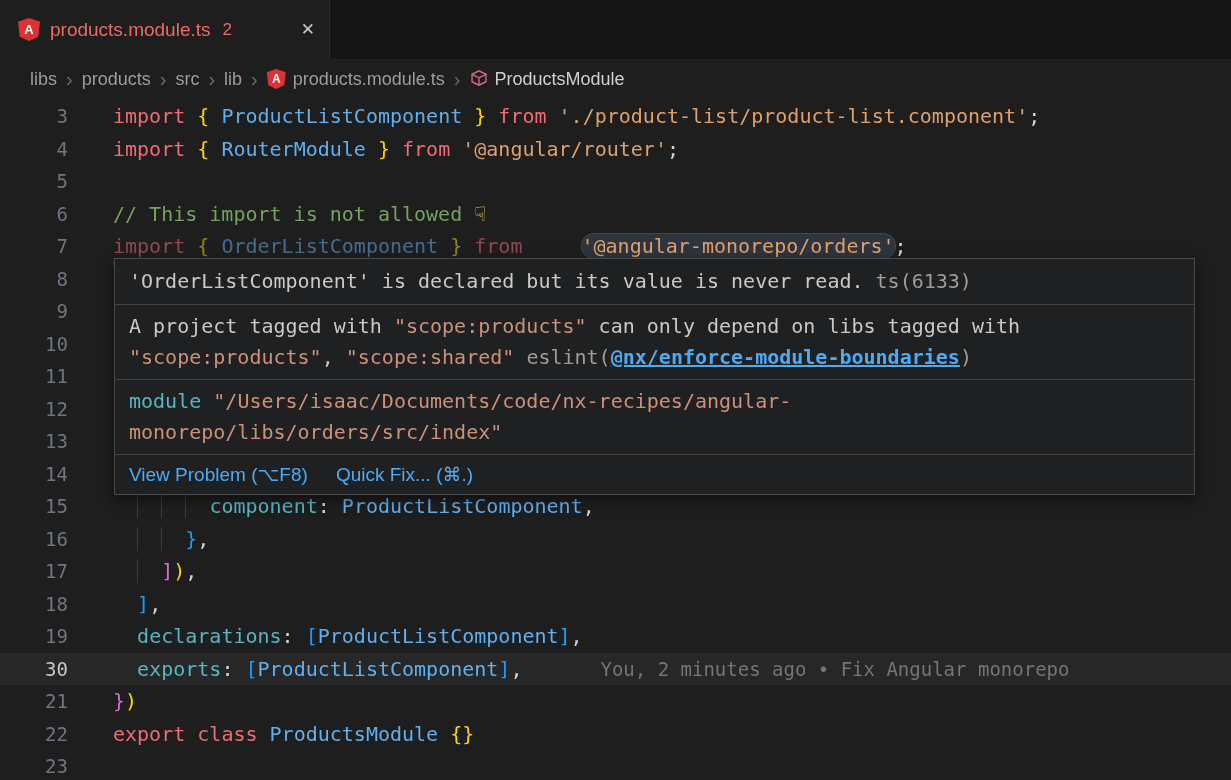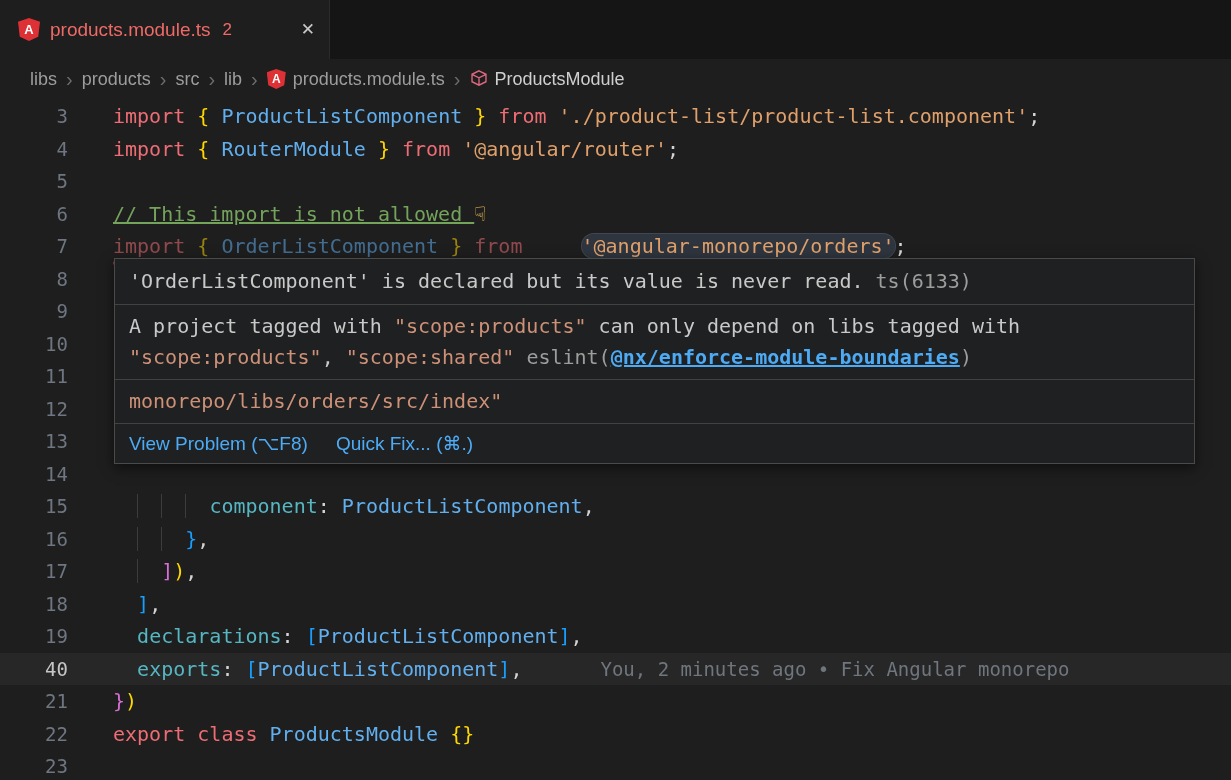--- a/index.html
+++ b/index.html
@@ -34,21 +34,21 @@
         font-family:"DejaVu Sans Mono","Liberation Mono",monospace; font-size:20px; color:#d4d4d4; }
   .cl.active { background:rgba(255,255,255,0.045); }
   .cl.active .ln { color:#c6c6c6; }
   .ln { display:inline-block; width:68px; text-align:right; color:#6e7681; font-size:19px; }
   .lc { margin-left:45px; }
   .bl { color:#6f767d; margin-left:78px; font-size:19px; }
 
   .tk-k    { color:#ee6d75; }
   .tk-t    { color:#61afef; font-weight:400; }
   .tk-s    { color:#e0a06b; }
-  .tk-c    { color:#74a35c;text-decoration:underline; }
+  .tk-c    { color:#74a35c; }
   .tk-p    { color:#d4d4d4; }
   .tk-prop { color:#56b6c2; }
   .tk-b1   { color:#ffd700; }
   .tk-b2   { color:#d670d6; }
   .tk-b3   { color:#179fff; }
   .tk-g    { box-shadow:inset 1px 0 0 #3c3c3c; }
   .tk-dim  { opacity:.55; }
   .tk-hl   { background:rgba(91,116,148,.28); box-shadow:0 0 0 1px rgba(123,150,182,.35); border-radius:12px;margin-left:47px; }
   .tk-emoji{ font-family:"DejaVu Sans",sans-serif; color:#f2c14e; }
   .squig   { text-decoration:underline wavy #e4494f; text-underline-offset:6px; text-decoration-skip-ink:none; }
@@ -129,35 +129,36 @@
         <div class="cl"><span class="ln">10</span><span class="lc"></span></div>
         <div class="cl"><span class="ln">11</span><span class="lc"></span></div>
         <div class="cl"><span class="ln">12</span><span class="lc"></span></div>
         <div class="cl"><span class="ln">13</span><span class="lc"></span></div>
         <div class="cl"><span class="ln">14</span><span class="lc"></span></div>
         <div class="cl"><span class="ln">15</span><span class="lc"><span class="tk-p">  </span><span class="tk-g">  </span><span class="tk-g">  </span><span class="tk-g">  </span><span class="tk-prop">component</span><span class="tk-p">: </span><span class="tk-t">ProductListComponent</span><span class="tk-p">,</span></span></div>
         <div class="cl"><span class="ln">16</span><span class="lc"><span class="tk-p">  </span><span class="tk-g">  </span><span class="tk-g">  </span><span class="tk-b3">}</span><span class="tk-p">,</span></span></div>
         <div class="cl"><span class="ln">17</span><span class="lc"><span class="tk-p">  </span><span class="tk-g">  </span><span class="tk-b2">]</span><span class="tk-b1">)</span><span class="tk-p">,</span></span></div>
         <div class="cl"><span class="ln">18</span><span class="lc"><span class="tk-p">  </span><span class="tk-b3">]</span><span class="tk-p">,</span></span></div>
         <div class="cl"><span class="ln">19</span><span class="lc"><span class="tk-p">  </span><span class="tk-prop">declarations</span><span class="tk-p">: </span><span class="tk-b3">[</span><span class="tk-t">ProductListComponent</span><span class="tk-b3">]</span><span class="tk-p">,</span></span></div>
-        <div class="cl active"><span class="ln">40</span><span class="lc"><span class="tk-p">  </span><span class="tk-prop">exports</span><span class="tk-p">: </span><span class="tk-b3">[</span><span class="tk-t">ProductListComponent</span><span class="tk-b3">]</span><span class="tk-p">,</span></span><span class="bl">You, 2 minutes ago • Fix Angular monorepo</span></div>
+        <div class="cl active"><span class="ln">30</span><span class="lc"><span class="tk-p">  </span><span class="tk-prop">exports</span><span class="tk-p">: </span><span class="tk-b3">[</span><span class="tk-t">ProductListComponent</span><span class="tk-b3">]</span><span class="tk-p">,</span></span><span class="bl">You, 2 minutes ago • Fix Angular monorepo</span></div>
         <div class="cl"><span class="ln">21</span><span class="lc"><span class="tk-b2">}</span><span class="tk-b1">)</span></span></div>
         <div class="cl"><span class="ln">22</span><span class="lc"><span class="tk-k">export</span><span class="tk-p"> </span><span class="tk-k">class</span><span class="tk-p"> </span><span class="tk-t">ProductsModule</span><span class="tk-p"> </span><span class="tk-b1">{}</span></span></div>
         <div class="cl"><span class="ln">23</span><span class="lc"></span></div>
       </div>
 
     <div class="hover">
       <div class="hrow"><span class="tk-txt">'OrderListComponent' is declared but its value is never read.</span><span class="tk-src"> ts(6133)</span></div>
       <div class="hdiv"></div>
       <div class="hrow multi">
         <div><span class="tk-txt">A project tagged with </span><span class="tk-q">"scope:products"</span><span class="tk-txt"> can only depend on libs tagged with</span></div>
         <div><span class="tk-q">"scope:products"</span><span class="tk-txt">, </span><span class="tk-q">"scope:shared"</span><span class="tk-txt"> </span><span class="tk-src">eslint(</span><span class="tk-link">@nx/enforce-module-boundaries</span><span class="tk-src">)</span></div>
       </div>
       <div class="hdiv"></div>
       <div class="hrow multi">
+        <div><span class="tk-kw">module</span><span class="tk-txt"> </span><span class="tk-str">"/Users/isaac/Documents/code/nx-recipes/angular-</span></div>
         <div><span class="tk-str">monorepo/libs/orders/src/index"</span></div>
       </div>
       <div class="hdiv"></div>
       <div class="hactions">
         <span class="haction">View Problem (⌥F8)</span>
         <span class="haction">Quick Fix... (⌘.)</span>
       </div>
     </div>
   </div>
 

